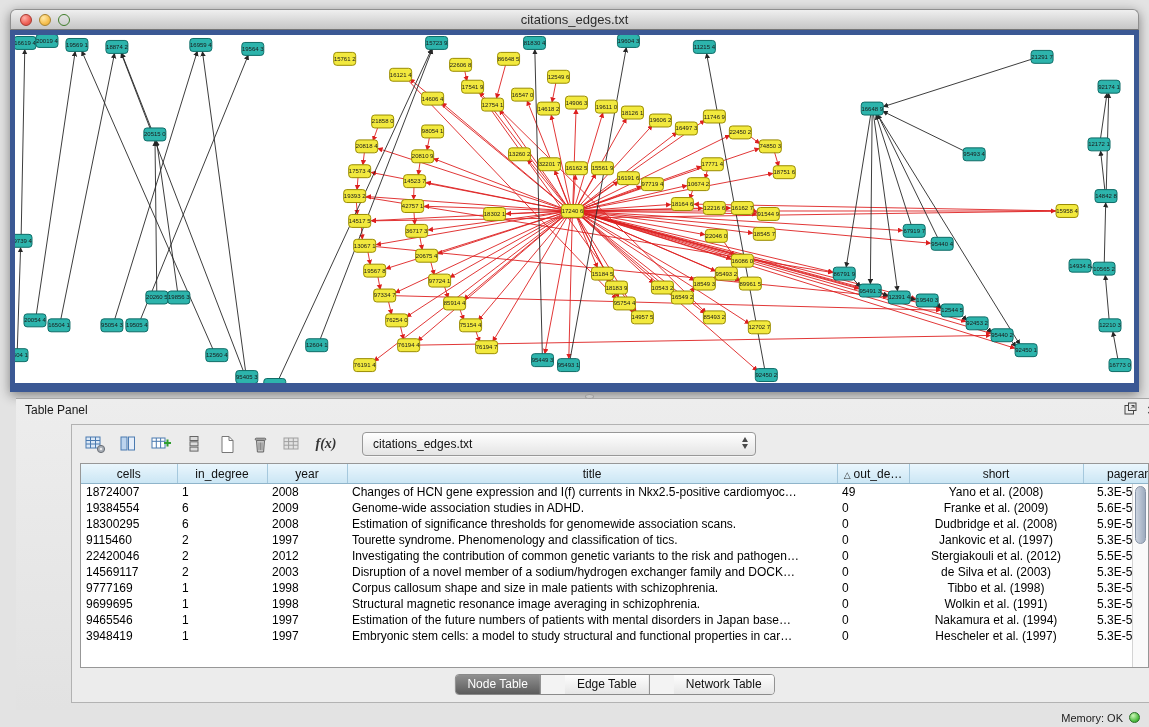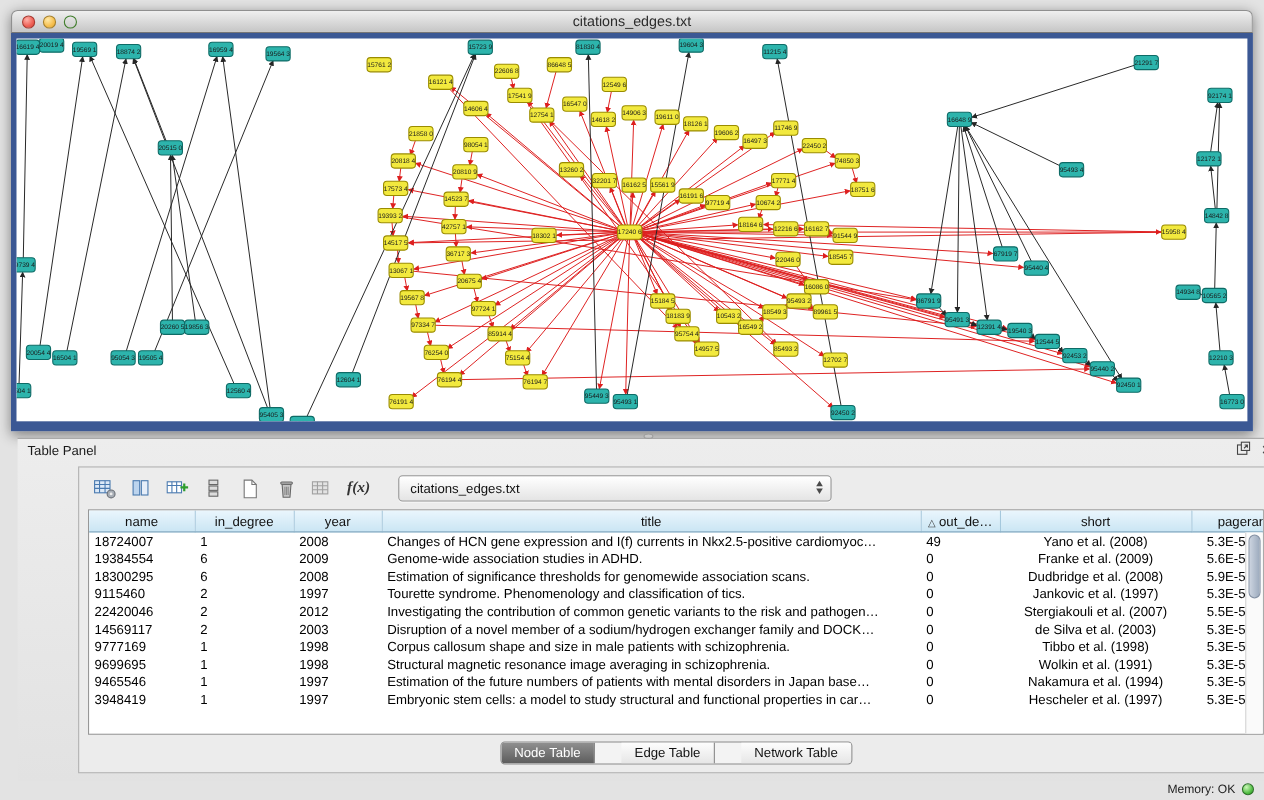--- a/index.html
+++ b/index.html
@@ -803,21 +803,21 @@
             <col style="width: 96px;">
             <col style="width: 90px;">
             <col style="width: 80px;">
             <col style="width: 490px;">
             <col style="width: 72px;">
             <col style="width: 174px;">
             <col style="width: 98px;">
           </colgroup>
         <thead>
             <tr>
-              <th class="col-name"><span>name</span></th>
+              <th class="col-name"><span>cells</span></th>
               <th class="col-in_degree"><span>in_degree</span></th>
               <th class="col-year"><span>year</span></th>
               <th class="col-title"><span>title</span></th>
               <th class="col-out_degree"><span class="sort">△</span><span>out_de…</span></th>
               <th class="col-short"><span>short</span></th>
               <th class="col-pagerank"><span>pagerank</span></th>
             </tr>
           </thead>
         <tbody>
             <tr>
@@ -855,21 +855,21 @@
               <td class="col-out_degree">0</td>
               <td class="col-short">Jankovic et al. (1997)</td>
               <td class="col-pagerank">5.3E-5</td>
             </tr>
             <tr>
               <td class="col-name">22420046</td>
               <td class="col-in_degree">2</td>
               <td class="col-year">2012</td>
               <td class="col-title">Investigating the contribution of common genetic variants to the risk and pathogen…</td>
               <td class="col-out_degree">0</td>
-              <td class="col-short">Stergiakouli et al. (2007)</td>
+              <td class="col-short">Stergiakouli et al. (2012)</td>
               <td class="col-pagerank">5.5E-5</td>
             </tr>
             <tr>
               <td class="col-name">14569117</td>
               <td class="col-in_degree">2</td>
               <td class="col-year">2003</td>
               <td class="col-title">Disruption of a novel member of a sodium/hydrogen exchanger family and DOCK…</td>
               <td class="col-out_degree">0</td>
               <td class="col-short">de Silva et al. (2003)</td>
               <td class="col-pagerank">5.3E-5</td>

